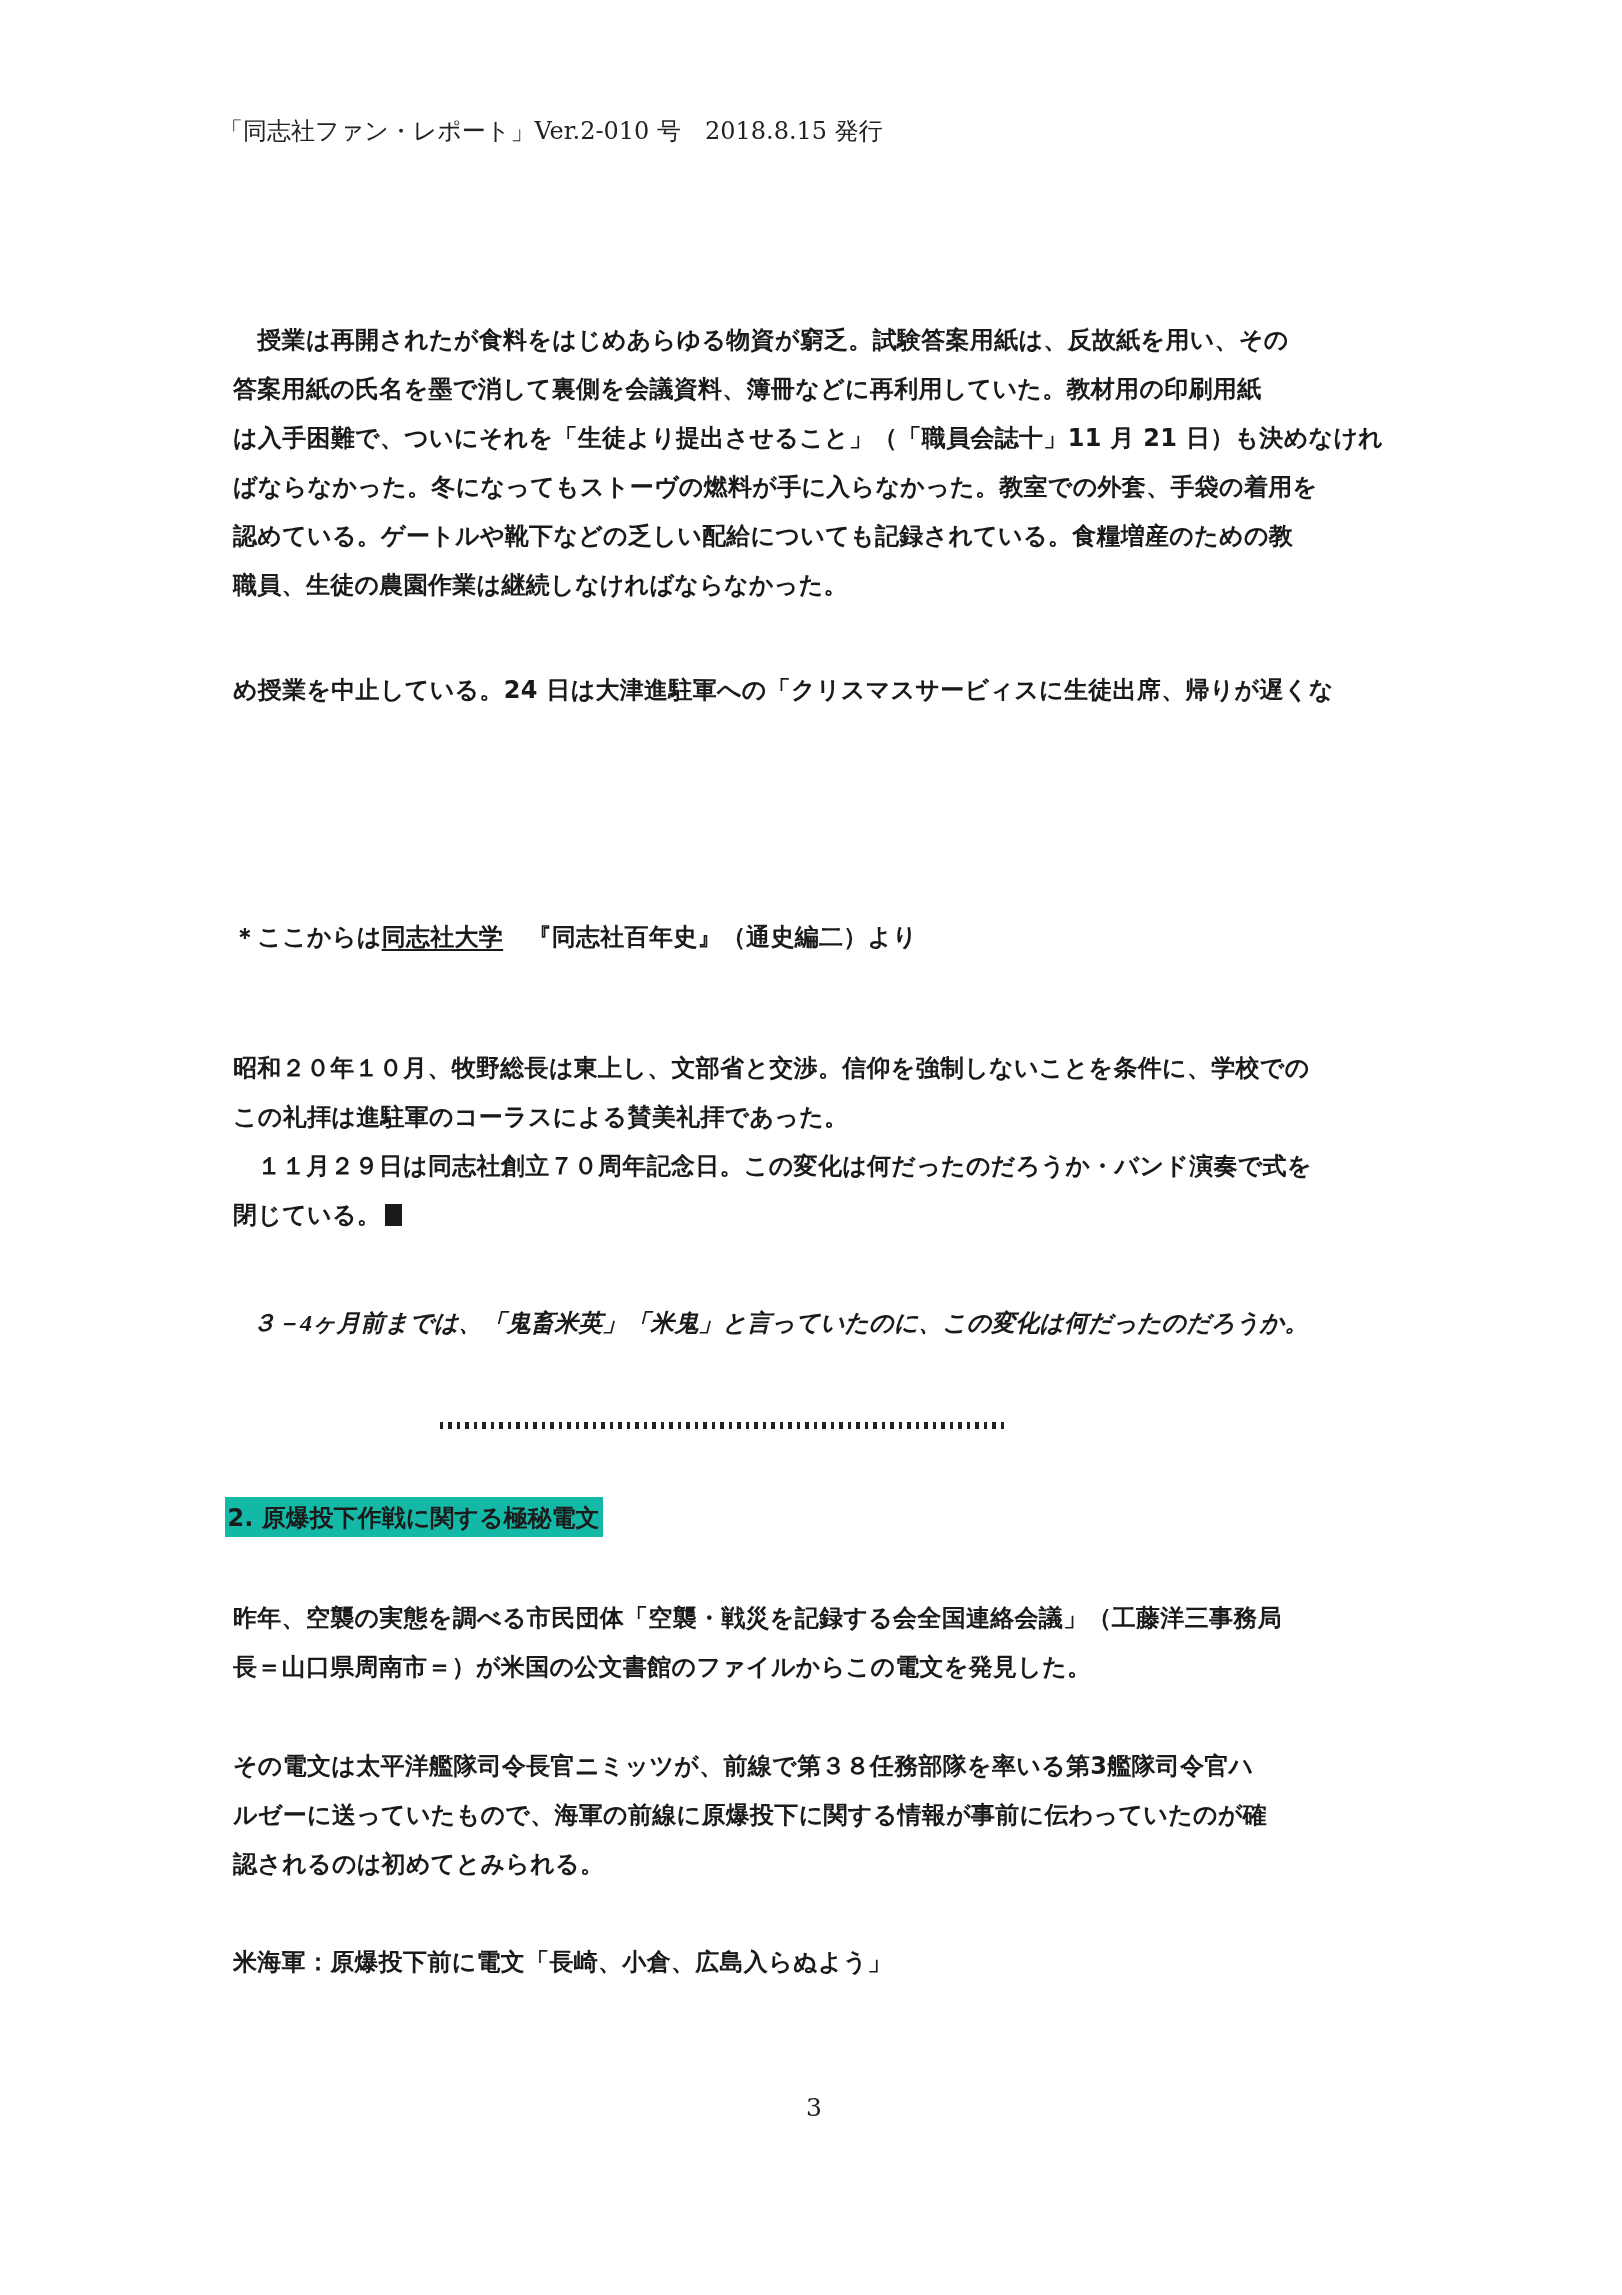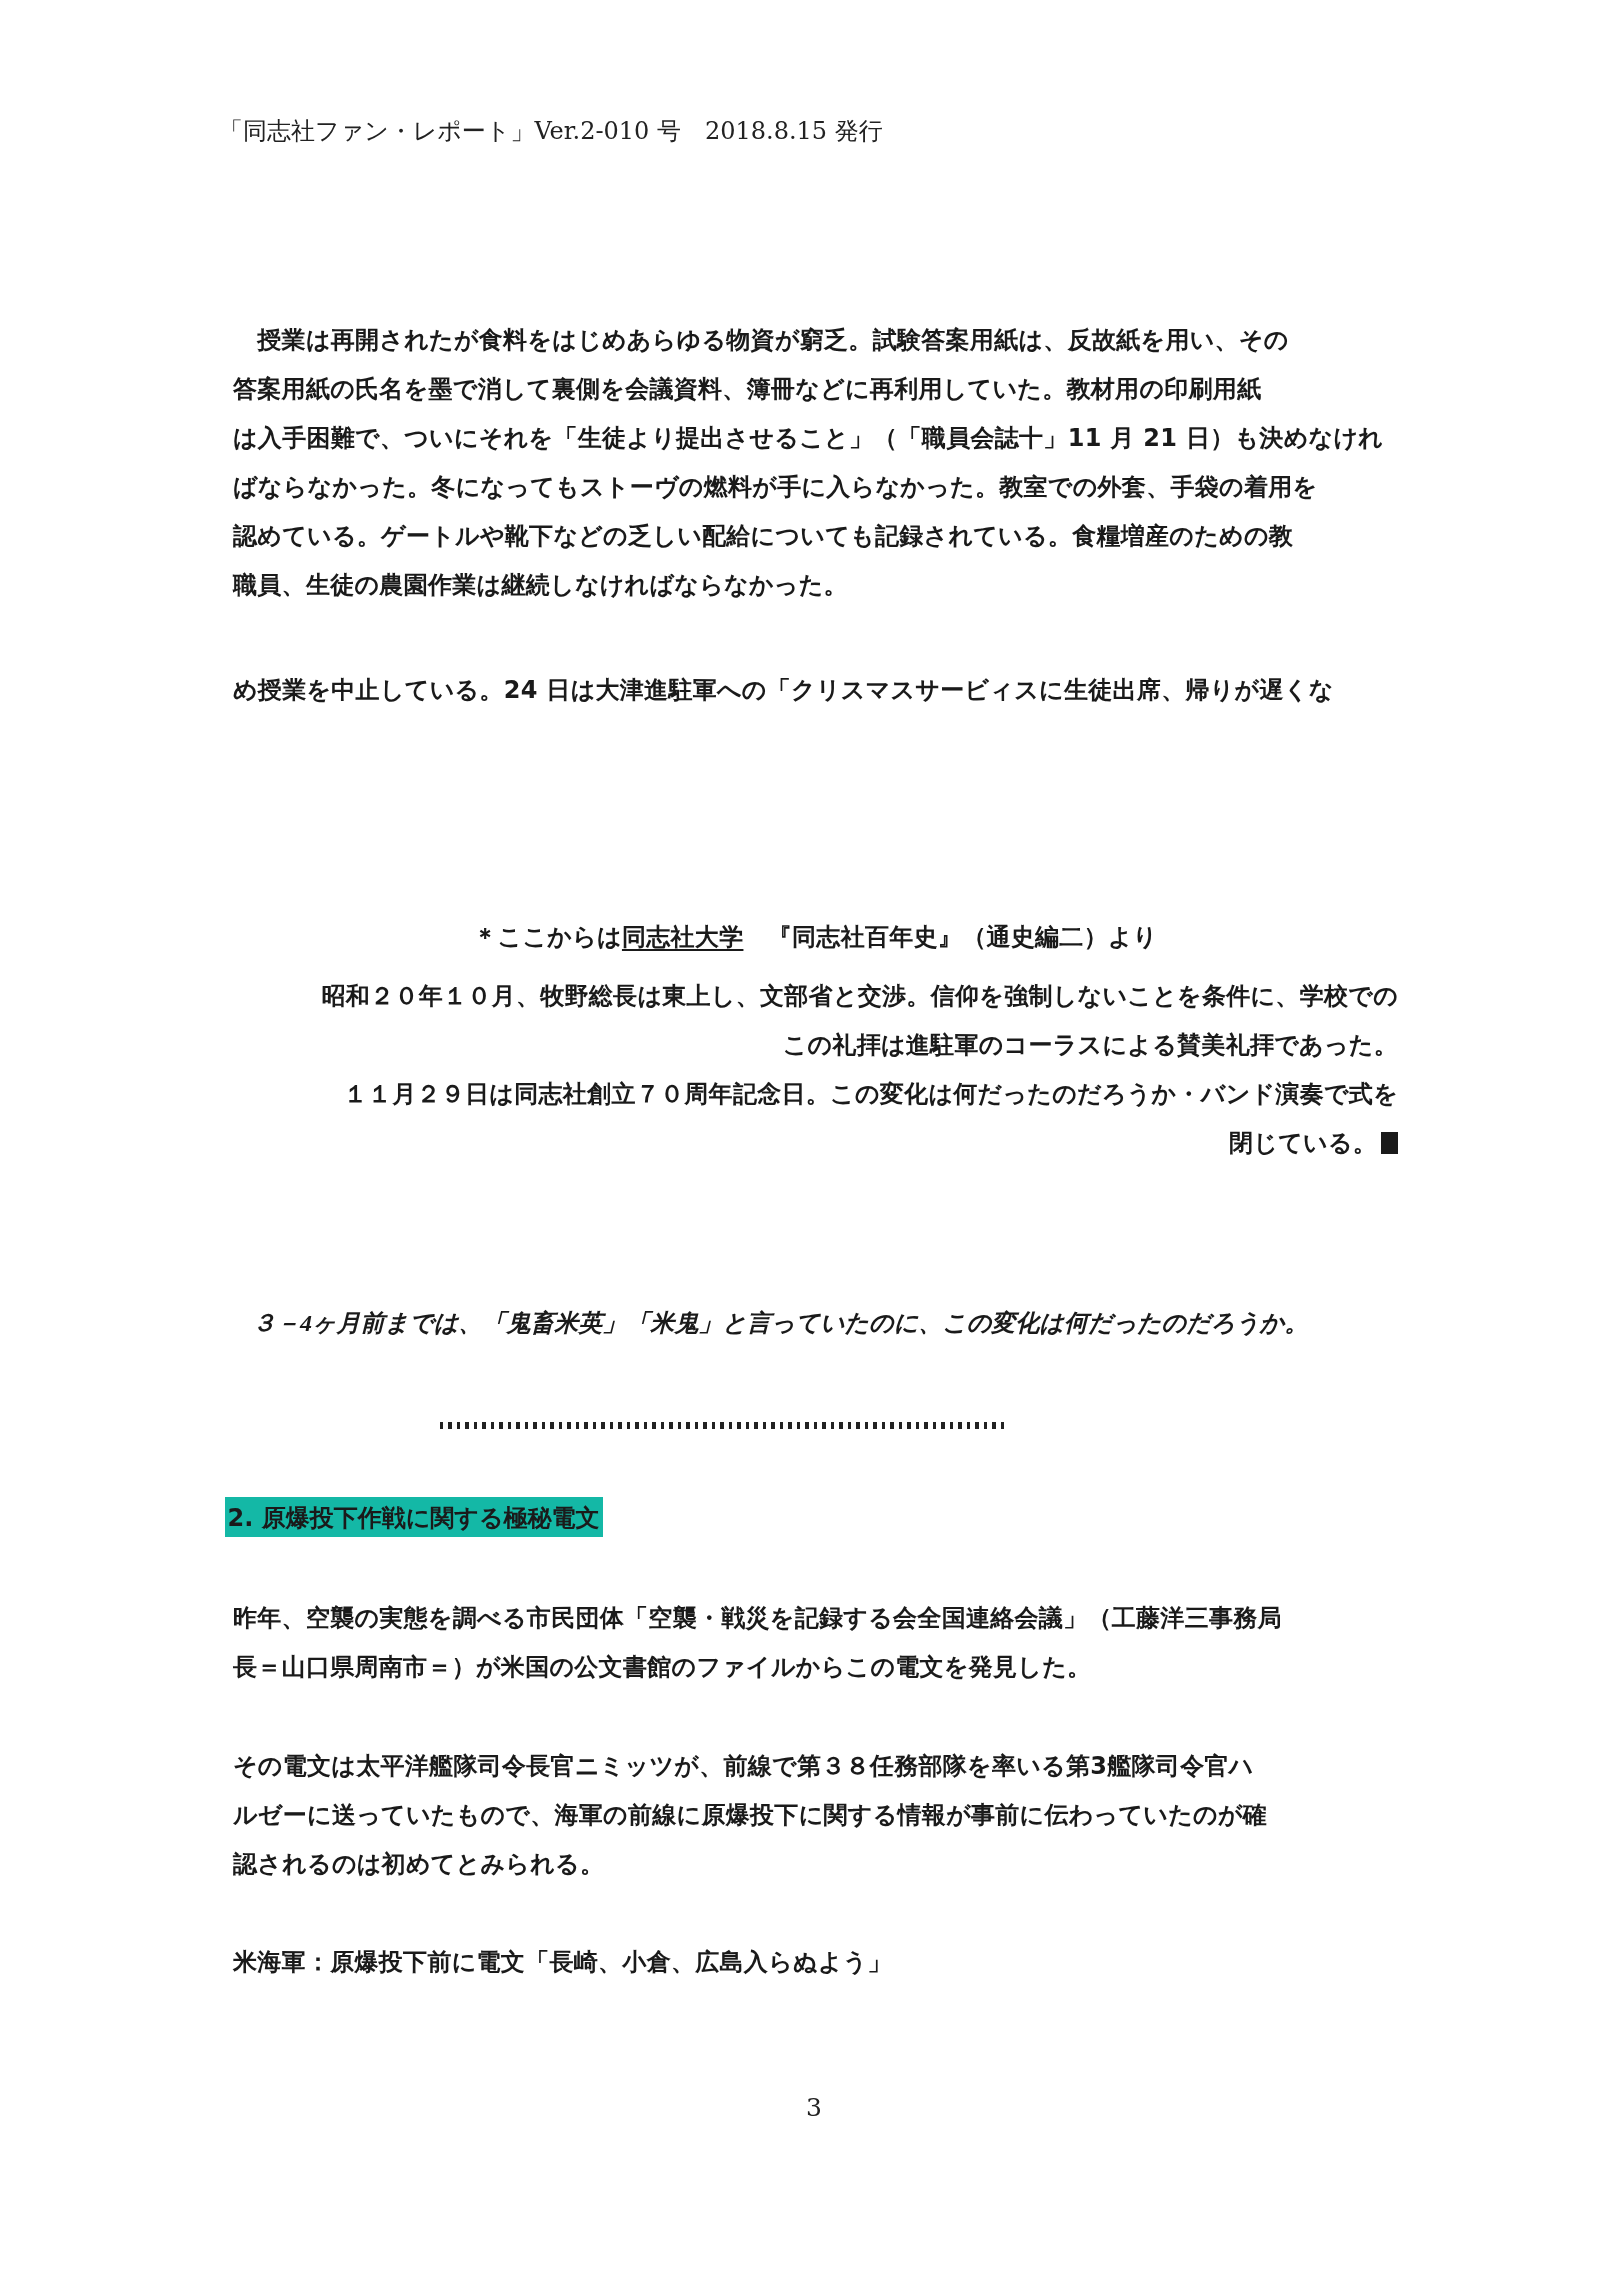--- a/index.html
+++ b/index.html
@@ -98,27 +98,27 @@
   <span class="line">は入手困難で、ついにそれを「生徒より提出させること」（「職員会誌十」11 月 21 日）も決めなけれ</span>
   <span class="line">ばならなかった。冬になってもストーヴの燃料が手に入らなかった。教室での外套、手袋の着用を</span>
   <span class="line">認めている。ゲートルや靴下などの乏しい配給についても記録されている。食糧増産のための教</span>
   <span class="line">職員、生徒の農園作業は継続しなければならなかった。</span>
 </div>
 
 <div class="body-text" style="top: 666px;">
   <span class="line">め授業を中止している。24 日は大津進駐軍への「クリスマスサービィスに生徒出席、帰りが遅くな</span>
 </div>
 
-<div class="body-text" style="top: 913px; text-align: center;">
+<div class="body-text" style="top: 913px;">
   <span class="line">
     <span>＊ここからは</span><span class="underline">同志社大学</span><span>　『同志社百年史』（通史編二）より</span>
   </span>
 </div>
 
-<div class="body-text" style="top: 972px; text-align: right;">
+<div class="body-text" style="top: 1044px;">
   <span class="line">昭和２０年１０月、牧野総長は東上し、文部省と交渉。信仰を強制しないことを条件に、学校での</span>
   <span class="line">この礼拝は進駐軍のコーラスによる賛美礼拝であった。</span>
   <span class="line">　１１月２９日は同志社創立７０周年記念日。この変化は何だったのだろうか・バンド演奏で式を</span>
   <span class="line"><span>閉じている。</span><span class="blk"></span></span>
 </div>
 
 <div class="italic-note">３－4ヶ月前までは、「鬼畜米英」「米鬼」と言っていたのに、この変化は何だったのだろうか。</div>
 
 <div class="dotted-rule"></div>
 

